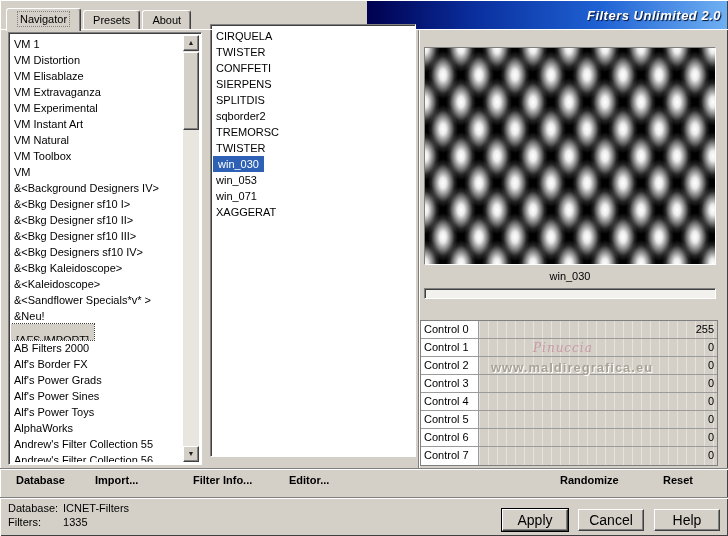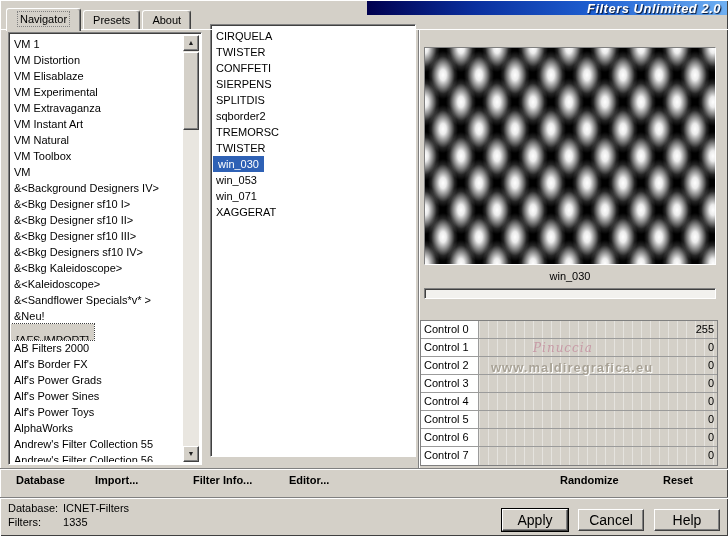--- a/index.html
+++ b/index.html
@@ -1,21 +1,21 @@
 <!DOCTYPE html>
 <html><head>
 <meta charset="utf-8">
 <style>
   *{margin:0;padding:0;box-sizing:border-box;}
   body{font-family:"Liberation Sans",sans-serif;font-size:11px;color:#000;background:#808080;}
   .dialog{position:relative;width:728px;height:536px;background:#d4d0c8;overflow:hidden;
     box-shadow:inset 1px 1px 0 #fff, inset -1px -1px 0 #404040;}
 
   
-  .titlebar{position:absolute;top:1px;right:1px;width:360px;height:14px;
+  .titlebar{position:absolute;top:1px;right:1px;width:360px;height:28px;
     background:linear-gradient(90deg,#00004f 0%,#0a2f9e 30%,#1f62d4 65%,#6fb0f2 100%);
     display:flex;align-items:center;justify-content:flex-end;padding-right:6px;}
   .title-text{color:#fff;font-weight:bold;font-style:italic;font-size:13px;letter-spacing:.5px;
     text-shadow:1px 1px 1px #001030;white-space:nowrap;}
 
   
   .page-edge{position:absolute;left:0;top:29px;width:728px;height:1px;background:#fff;z-index:1;}
   .tabstrip{position:absolute;left:6px;top:8px;height:21px;display:flex;align-items:flex-end;z-index:5;}
   .tab{height:19px;line-height:18px;padding:0 9px;background:#d4d0c8;margin-right:2px;white-space:nowrap;
     border:1px solid;border-color:#fff #404040 #404040 #fff;border-bottom:none;border-radius:3px 3px 0 0;
@@ -123,22 +123,22 @@
         <span class="tab-label">About</span>
       </div>
     </div>
 
   <div class="listbox cat-list">
     <div class="list-items">
 
     <div class="li">VM 1</div>
         <div class="li">VM Distortion</div>
         <div class="li">VM Elisablaze</div>
+        <div class="li">VM Extravaganza</div>
         <div class="li">VM Experimental</div>
-        <div class="li">VM Extravaganza</div>
         <div class="li">VM Instant Art</div>
         <div class="li">VM Natural</div>
         <div class="li">VM Toolbox</div>
         <div class="li">VM</div>
         <div class="li">&amp;&lt;Background Designers IV&gt;</div>
         <div class="li">&amp;&lt;Bkg Designer sf10 I&gt;</div>
         <div class="li">&amp;&lt;Bkg Designer sf10 II&gt;</div>
         <div class="li">&amp;&lt;Bkg Designer sf10 III&gt;</div>
         <div class="li">&amp;&lt;Bkg Designers sf10 IV&gt;</div>
         <div class="li">&amp;&lt;Bkg Kaleidoscope&gt;</div>

